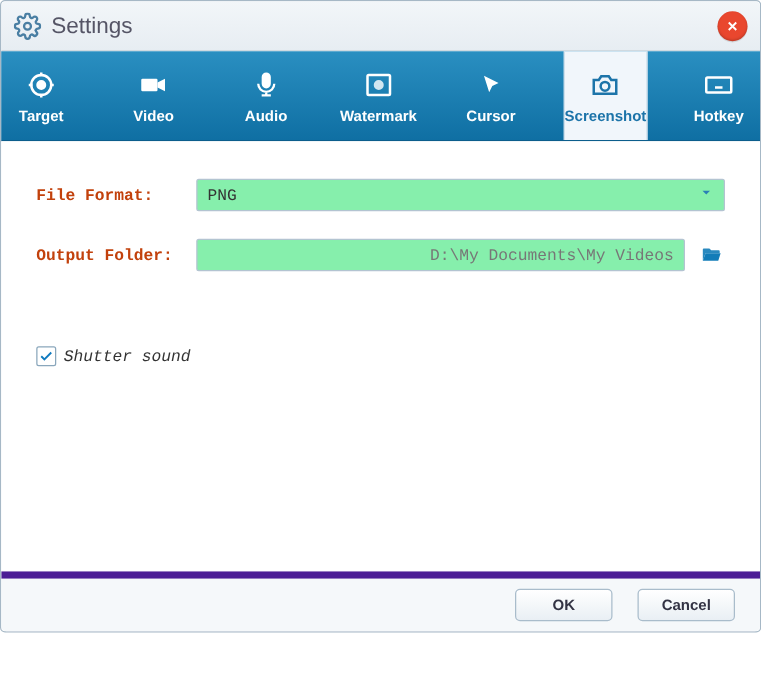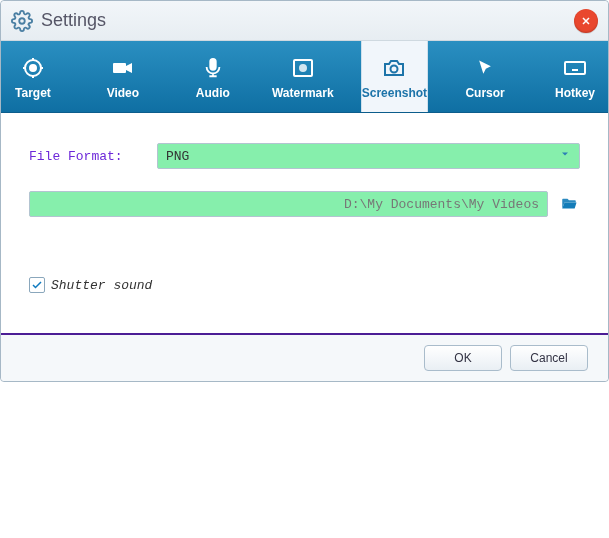--- a/index.html
+++ b/index.html
@@ -5,21 +5,21 @@
   * { box-sizing: border-box; margin: 0; padding: 0; }
   body {
     font-family: "Segoe UI", Tahoma, sans-serif;
     background: #fff;
     width: 609px;
     height: 538px;
     overflow: hidden;
   }
   .window {
     width: 609px;
-    height: 382px;
+    height: 506px;
     border: 1px solid #a6b8c6;
     border-radius: 4px;
     background: #fff;
     position: relative;
     display: flex;
     flex-direction: column;
   }
   .titlebar {
     height: 40px;
     background: linear-gradient(#f2f6f9,#e7edf2);
@@ -86,22 +86,22 @@
   .row {
     display:flex;
     align-items:center;
     margin-bottom: 22px;
     gap: 10px;
   }
   .row-label{
     width: 118px;
     font-family: "Courier New", monospace;
     font-size: 13px;
-    color:#6d28d9;
-    font-weight:normal;
+    color:#c2410c;
+    font-weight:bold;
   }
   .select, .textfield {
     flex:1;
     height:26px;
     border:1px solid #b3c4d1;
     border-radius:2px;
     background:#86efac;
     font-family:"Courier New",monospace;
     font-size:13px;
     padding: 0 8px;
@@ -129,28 +129,29 @@
     font-style:italic;
   }
   .chk{
     width:16px;height:16px;border:1px solid #8aa7bc;border-radius:2px;
     display:flex;align-items:center;justify-content:center;
     background:#fff;cursor:pointer;
   }
   .chk svg{width:12px;height:12px;color:#0f7abf;}
   .footer{
     height:48px;
-    border-top:2px solid #4c1d95;
+    border-top:6px solid #4c1d95;
     background:#f5f8fa;
     display:flex;
     align-items:center;
     justify-content:flex-end;
-    gap:8px;
+    gap:20px;
     padding: 0 20px;
     border-radius:0 0 4px 4px;
+    font-weight:bold;
   }
   .btn{
     min-width:78px;height:26px;
     border:1px solid #a9bccb;
     border-radius:4px;
     background:linear-gradient(#ffffff,#e9eff4);
     font-size:12px;color:#334;
     display:flex;align-items:center;justify-content:center;
     cursor:pointer;
   }
@@ -206,36 +207,36 @@
     </div>
     <div class="tab">
       <span class="ticon">
         <svg width="24" height="24" viewBox="0 0 24 24" fill="none" stroke="currentColor" stroke-width="2">
             <rect x="3" y="4" width="18" height="16" rx="1"></rect>
             <circle cx="12" cy="12" r="3" fill="currentColor" opacity="0.8"></circle>
           </svg>
       </span>
       <span>Watermark</span>
     </div>
+    <div class="tab">
+      <span class="ticon">
+        <svg width="20" height="24" viewBox="0 0 24 24" fill="currentColor">
+            <path d="M5 3l5 16 3-6 6-3z"></path>
+          </svg>
+      </span>
+      <span>Cursor</span>
+    </div>
     <div class="tab active">
       <span class="ticon">
         <svg width="26" height="24" viewBox="0 0 24 24" fill="none" stroke="currentColor" stroke-width="2">
             <path d="M3 8h4l2-3h6l2 3h4v11H3z"></path>
             <circle cx="12" cy="13" r="3.5"></circle>
           </svg>
       </span>
       <span>Screenshot</span>
-    </div>
-    <div class="tab">
-      <span class="ticon">
-        <svg width="20" height="24" viewBox="0 0 24 24" fill="currentColor">
-            <path d="M5 3l5 16 3-6 6-3z"></path>
-          </svg>
-      </span>
-      <span>Cursor</span>
     </div>
     <div class="tab">
       <span class="ticon">
         <svg width="26" height="24" viewBox="0 0 24 24" fill="none" stroke="currentColor" stroke-width="2">
             <rect x="2" y="6" width="20" height="12" rx="1"></rect>
             <path d="M6 10h0M10 10h0M14 10h0M18 10h0M6 14h0M18 14h0M9 14h6"></path>
           </svg>
       </span>
       <span>Hotkey</span>
     </div>
@@ -249,20 +250,21 @@
         <span>PNG</span>
         <span class="caret">
           <svg width="12" height="12" viewBox="0 0 24 24" fill="currentColor">
               <path d="M6 9l6 6 6-6z"></path>
             </svg>
         </span>
       </div>
     </div>
 
     <div class="row">
+      <div class="row-label">Output Folder:</div>
       <div class="textfield">
         <span>D:\My Documents\My Videos</span>
       </div>
       <div class="browse-btn">
         <svg width="20" height="18" viewBox="0 0 24 24" fill="currentColor">
             <path d="M3 6a1 1 0 0 1 1-1h6l2 2h8a1 1 0 0 1 1 1v2H6l-3 8z" opacity="0.9"></path>
             <path d="M6 10h16l-2.5 8H3z"></path>
           </svg>
       </div>
     </div>

